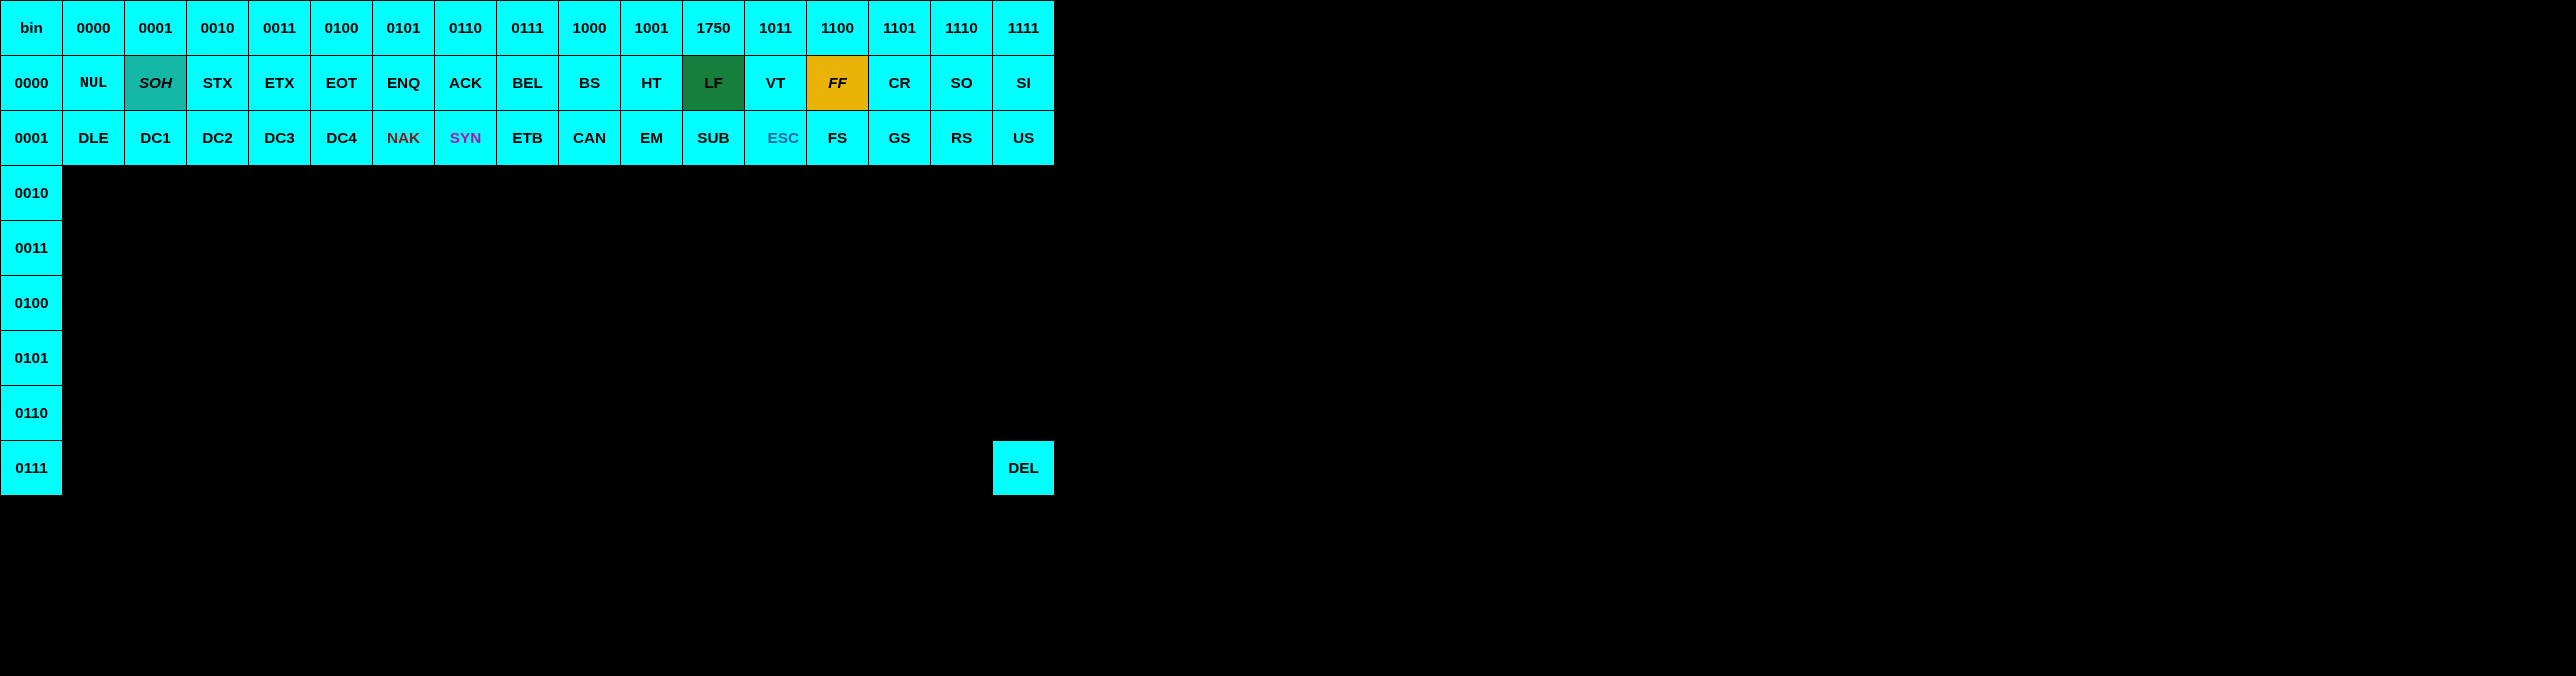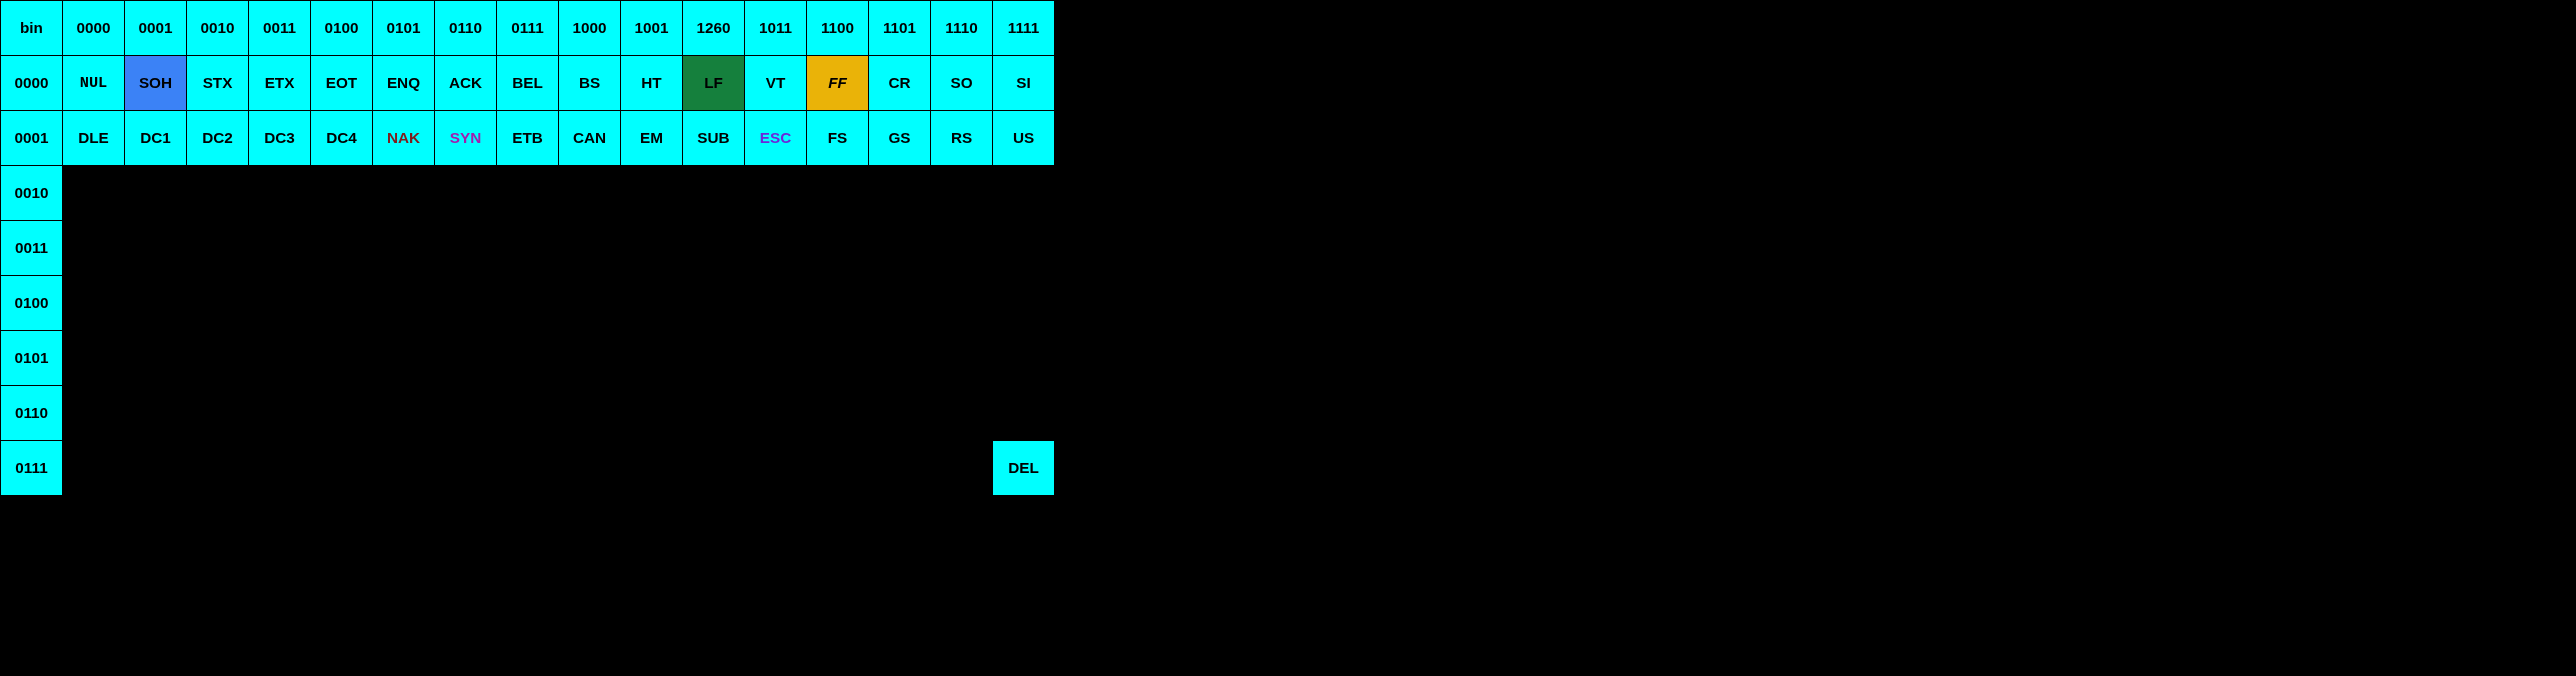--- a/index.html
+++ b/index.html
@@ -53,33 +53,33 @@
         <th>0000</th>
         <th>0001</th>
         <th>0010</th>
         <th>0011</th>
         <th>0100</th>
         <th>0101</th>
         <th>0110</th>
         <th>0111</th>
         <th>1000</th>
         <th>1001</th>
-        <th>1260</th>
+        <th>1750</th>
         <th>1011</th>
         <th>1100</th>
         <th>1101</th>
         <th>1110</th>
         <th>1111</th>
       </tr>
     </thead>
     <tbody id="table-body">
     <tr class="data-row">
           <td class="row-label" style="background-color: rgb(0, 255, 255); font-weight: bold;">0000</td>
           <td style="background-color: rgb(0, 255, 255); color: rgb(0, 0, 0); font-family: Liberation Mono, monospace;">NUL</td>
-          <td style="background-color: #3b82f6; color: rgb(0, 0, 0);">SOH</td>
+          <td style="background-color: #14b8a6; color: rgb(0, 0, 0); font-style: italic;">SOH</td>
           <td style="background-color: rgb(0, 255, 255); color: rgb(0, 0, 0);">STX</td>
           <td style="background-color: rgb(0, 255, 255); color: rgb(0, 0, 0);">ETX</td>
           <td style="background-color: rgb(0, 255, 255); color: rgb(0, 0, 0);">EOT</td>
           <td style="background-color: rgb(0, 255, 255); color: rgb(0, 0, 0);">ENQ</td>
           <td style="background-color: rgb(0, 255, 255); color: rgb(0, 0, 0);">ACK</td>
           <td style="background-color: rgb(0, 255, 255); color: rgb(0, 0, 0);">BEL</td>
           <td style="background-color: rgb(0, 255, 255); color: rgb(0, 0, 0);">BS</td>
           <td style="background-color: rgb(0, 255, 255); color: rgb(0, 0, 0);">HT</td>
           <td style="background-color: #15803d; color: rgb(0, 0, 0);">LF</td>
           <td style="background-color: rgb(0, 255, 255); color: rgb(0, 0, 0);">VT</td>
@@ -94,21 +94,21 @@
           <td style="background-color: rgb(0, 255, 255); color: rgb(0, 0, 0);">DC1</td>
           <td style="background-color: rgb(0, 255, 255); color: rgb(0, 0, 0); margin-left: 20px;">DC2</td>
           <td style="background-color: rgb(0, 255, 255); color: rgb(0, 0, 0);">DC3</td>
           <td style="background-color: rgb(0, 255, 255); color: rgb(0, 0, 0);">DC4</td>
           <td style="background-color: rgb(0, 255, 255); color: #7f1d1d;">NAK</td>
           <td style="background-color: rgb(0, 255, 255); color: #a21caf;">SYN</td>
           <td style="background-color: rgb(0, 255, 255); color: rgb(0, 0, 0);">ETB</td>
           <td style="background-color: rgb(0, 255, 255); color: rgb(0, 0, 0);">CAN</td>
           <td style="background-color: rgb(0, 255, 255); color: rgb(0, 0, 0);">EM</td>
           <td style="background-color: rgb(0, 255, 255); color: rgb(0, 0, 0);">SUB</td>
-          <td style="background-color: rgb(0, 255, 255); color: #6d28d9;">ESC</td>
+          <td style="background-color: rgb(0, 255, 255); color: #0369a1; text-align: right;">ESC</td>
           <td style="background-color: rgb(0, 255, 255); color: rgb(0, 0, 0);">FS</td>
           <td style="background-color: rgb(0, 255, 255); color: rgb(0, 0, 0);">GS</td>
           <td style="background-color: rgb(0, 255, 255); color: rgb(0, 0, 0);">RS</td>
           <td style="background-color: rgb(0, 255, 255); color: rgb(0, 0, 0);">US</td>
         </tr>
         <tr class="data-row">
           <td class="row-label" style="background-color: rgb(0, 255, 255);">0010</td>
           <td style="background-color: rgb(0, 0, 0); color: rgb(0, 0, 0);"></td>
           <td style="background-color: rgb(0, 0, 0); color: rgb(0, 0, 0);"></td>
           <td style="background-color: rgb(0, 0, 0); color: rgb(0, 0, 0);"></td>

